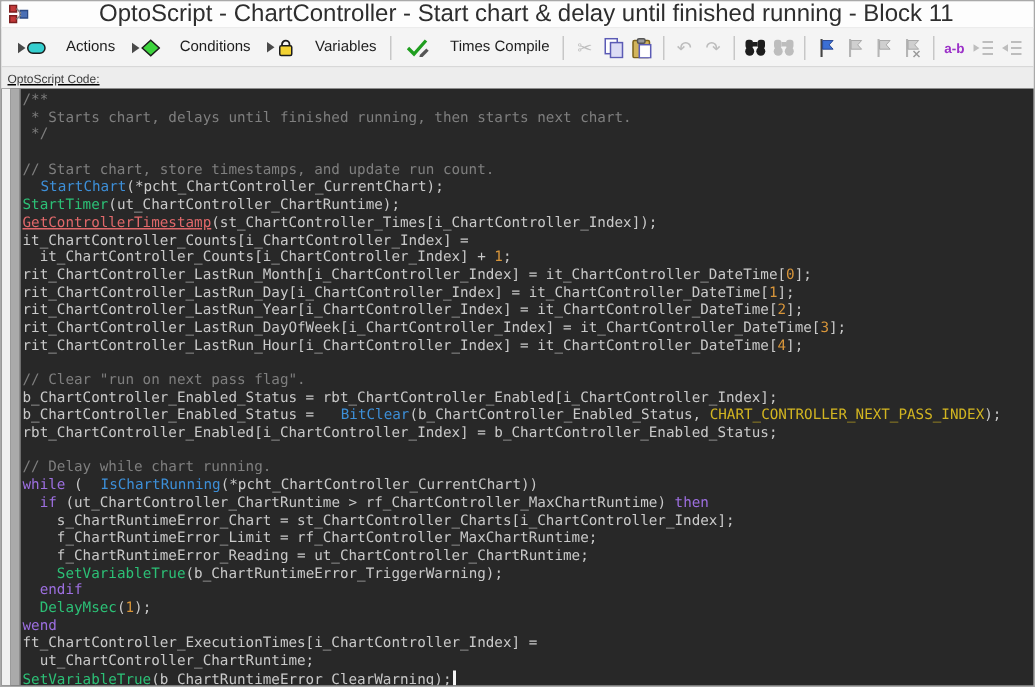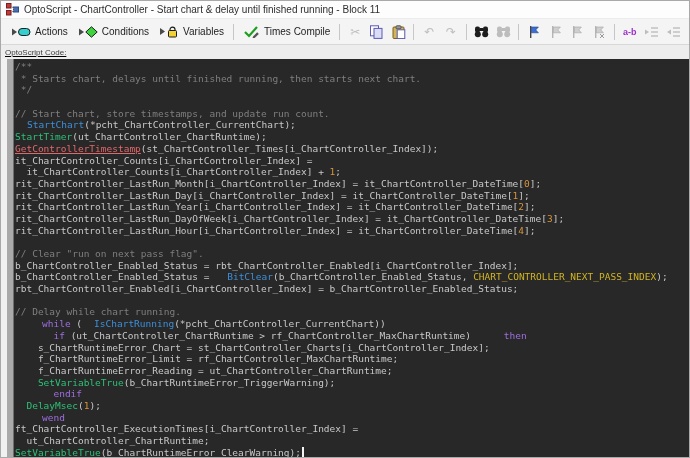--- a/index.html
+++ b/index.html
@@ -1,45 +1,45 @@
 <!DOCTYPE html>
 <html style="--editor_bg: #282828; --tok_plain: #c9c9c9; --tok_comment: #7f7f7f; --tok_command_blue: #3d8fd8; --tok_command_green: #2cc076; --tok_command_red: #e0686a; --tok_keyword: #9d6fe0; --tok_number: #d7953a; --tok_constant: #d2b521; --accent_actions: #35cfcf; --accent_conditions: #3dd43d; --accent_variables: #f2d233;"><head>
 <meta charset="utf-8">
 <style>
   * { margin:0; padding:0; box-sizing:border-box; }
   html,body { width:690px; height:458px; overflow:hidden; }
   body { font-family:"Liberation Sans","DejaVu Sans",sans-serif; background:#ffffff; }
   .window { width:690px; height:458px; border:1px solid #a9a9a9; display:flex; flex-direction:column; background:#f4f4f4; }
 
   .titlebar { height:18px; background:#fdfdfd; display:flex; align-items:center; padding:0 5px; gap:5px; flex:0 0 auto; border-bottom:1px solid #ececec; }
-  .title-text { font-size:10px; color:#2e2e2e; white-space:nowrap; }
+  .title-text { font-size:16px; color:#2e2e2e; white-space:nowrap;margin-left:42px; }
 
   .toolbar { height:26px; display:flex; align-items:center; padding:0 5px; background:#f4f4f4; border-bottom:1px solid #d8d8d8; flex:0 0 auto; }
-  .tb-btn { display:flex; align-items:center; gap:4px; font-size:10px; color:#1d1d1d; padding:2px 5px; white-space:nowrap; cursor:default; }
+  .tb-btn { display:flex; align-items:center; gap:13px; font-size:10px; color:#1d1d1d; padding:2px 5px; white-space:nowrap; cursor:default; }
   .tb-ico { width:20px; height:18px; display:flex; align-items:center; justify-content:center; margin:0 1px; cursor:default; }
   .tb-sep { width:1px; height:16px; background:#c7c7c7; margin:0 4px; flex:0 0 auto; }
   .glyph { font-size:12px; line-height:1; }
   .dis { color:#bdbdbd; }
   .ab-label { font-weight:bold; font-size:9px; color:#9b30c8; letter-spacing:0;text-align:center; }
 
   .label-strip { height:14px; background:#ededed; display:flex; align-items:center; padding-left:4px; flex:0 0 auto;text-decoration:underline; }
   .label-strip span { font-size:8px; color:#3c3c3c; }
 
   .editor { flex:1 1 auto; display:flex; background:var(--editor_bg,#282828); overflow:hidden; }
   .margin-outer { width:6px; background:#f1f1f1; flex:0 0 auto; }
   .margin-inner { width:7px; background:#aaaaaa; flex:0 0 auto; border-right:1px solid #6e6e6e; }
   .code { flex:1 1 auto; font-family:"DejaVu Sans Mono","Liberation Mono",monospace; font-size:9.5px; line-height:11.7px; white-space:pre; padding:2px 0 0 1px; overflow:hidden; }
   .cl { height:11.7px; }
 
   .tk-p { color:var(--tok_plain,#c9c9c9); }
   .tk-c { color:var(--tok_comment,#7f7f7f); }
   .tk-b { color:var(--tok_command_blue,#3d8fd8);padding-left:12px; }
   .tk-g { color:var(--tok_command_green,#2cc076); }
   .tk-r { color:var(--tok_command_red,#e0686a);text-decoration:underline; }
-  .tk-k { color:var(--tok_keyword,#9d6fe0);margin-left:27px; }
+  .tk-k { color:var(--tok_keyword,#9d6fe0); }
   .tk-n { color:var(--tok_number,#d7953a); }
   .tk-y { color:var(--tok_constant,#d2b521); }
   .caret { display:inline-block; width:2px; height:10px; background:#f5f5f5; vertical-align:-1px; margin-left:1px; }
 </style>
 </head>
 <body>
 
 <div class="window">
 
   <div class="titlebar">

